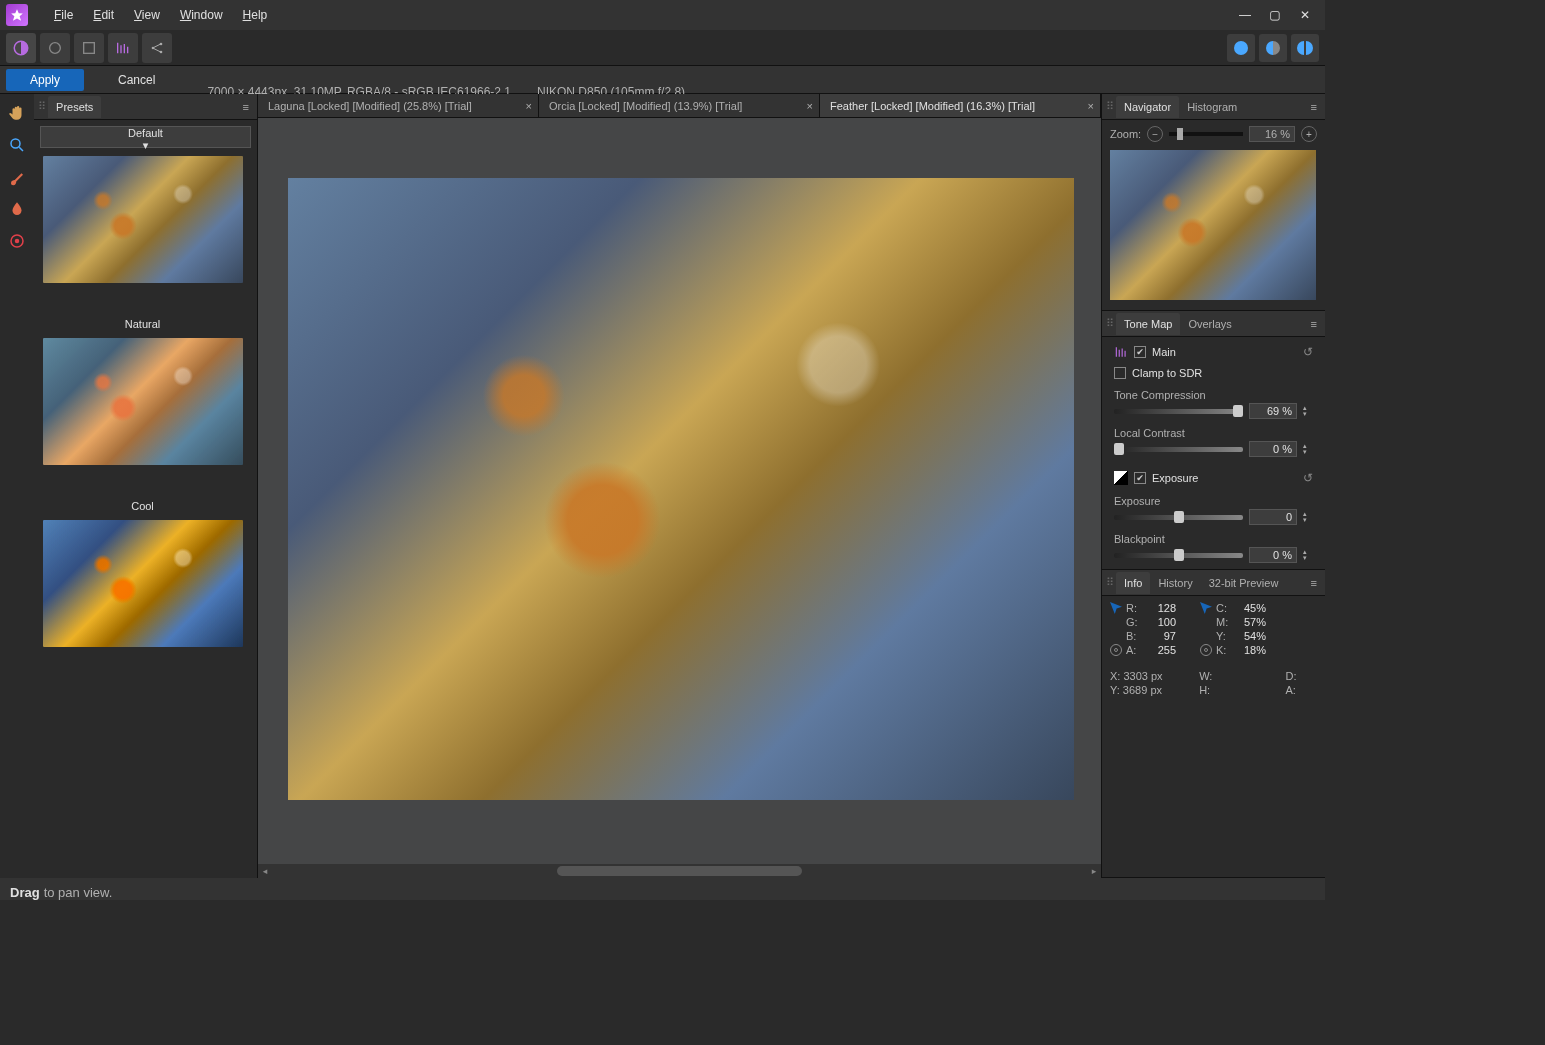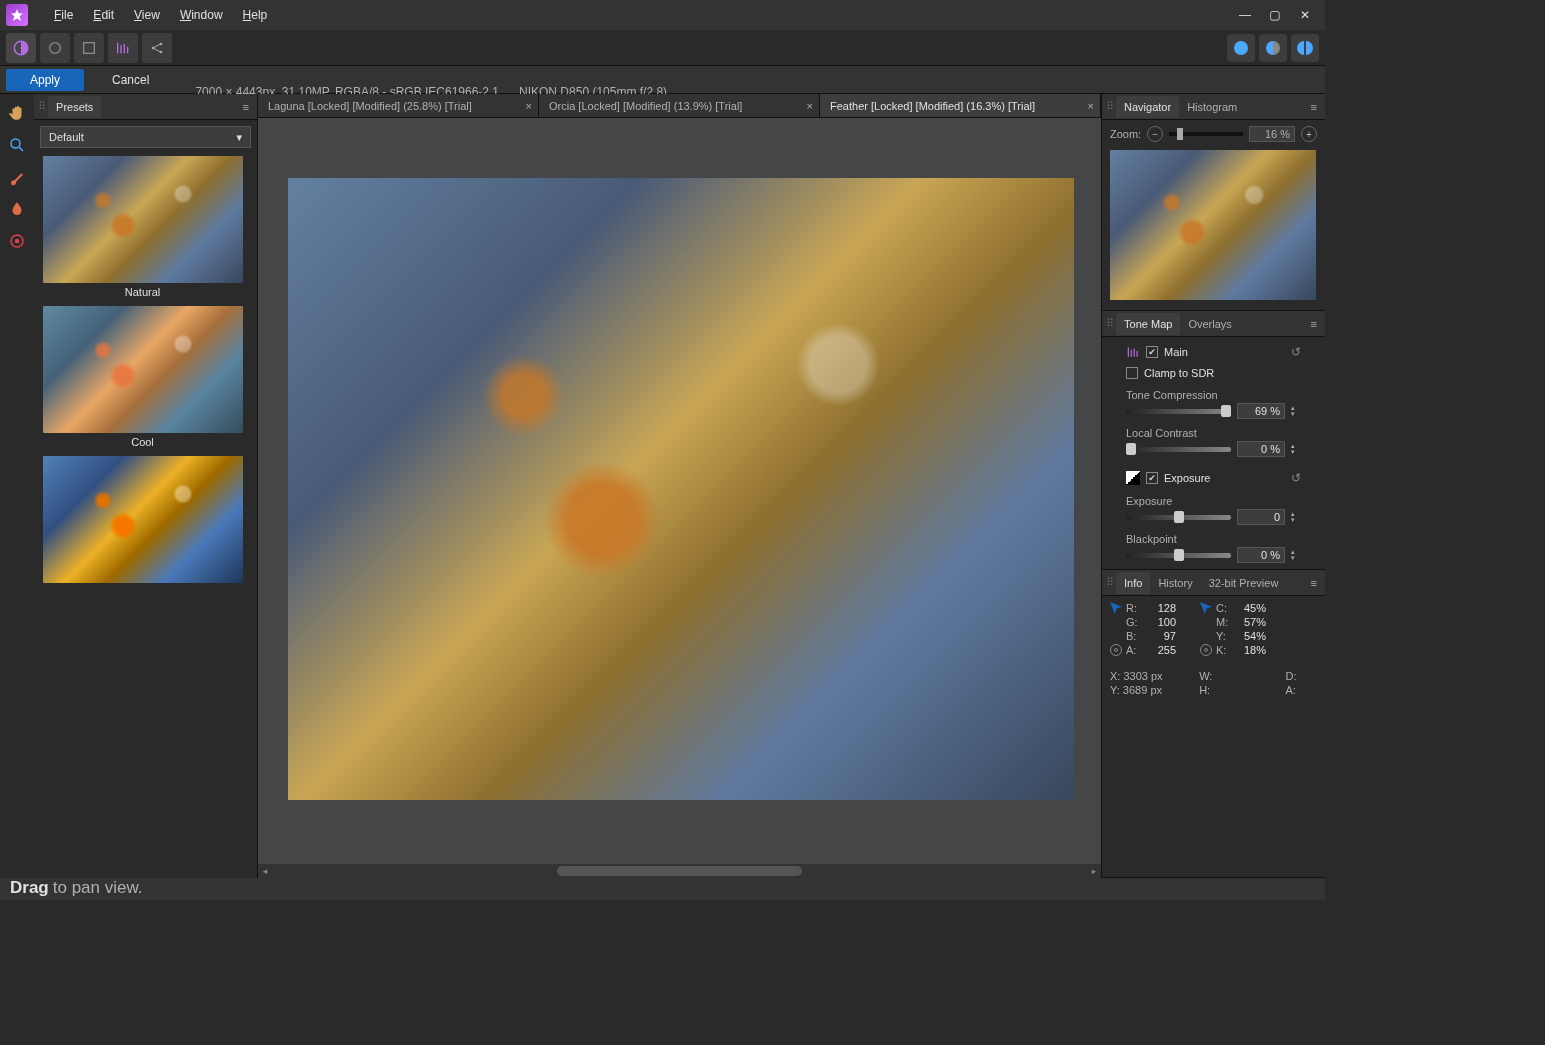--- a/index.html
+++ b/index.html
@@ -95,21 +95,21 @@
   .pbtn.mirror::before{border-radius:7px 0 0 7px;margin-right:2px;}
   .pbtn.mirror::after{border-radius:0 7px 7px 0;}
 
   
   .context-bar {
     height: 28px;
     background: var(--bg-2);
     display:flex;
     align-items:center;
     padding: 0 6px;
-    gap: 16px;
+    gap: 22px;
     border-bottom: 1px solid var(--border);
     font-size: 12px;
   }
   .ctx-apply {
     background: #1766b9;
     color:#fff;
     padding: 4px 24px;
     border-radius: 2px;
   }
   .ctx-cancel { color: var(--text-0); padding:4px 12px; }
@@ -117,23 +117,23 @@
 
   
   .layout {
     display:flex;
     height: calc(100% - 30px - 36px - 28px - 22px);
   }
   .status-bar{
     height:22px;
     background:var(--bg-2);
     display:flex;
-    align-items:flex-start;
+    align-items:flex-end;
     padding:0 10px;
-    font-size:17px;
+    font-size:13px;
     color:var(--text-1);
   }
   .status-bar b{color:var(--text-0);font-weight:600;margin-right:4px;}
 
   
   .tool-strip {
     width: 34px;
     background: var(--bg-1);
     display:flex;flex-direction:column;align-items:center;
     padding-top:6px;gap:6px;
@@ -161,27 +161,27 @@
     padding:0 4px;font-size:11px;color:var(--text-1);
     border-bottom:1px solid var(--border);
   }
   .panel-tabs .tab{padding:5px 8px;}
   .panel-tabs .tab.active{background:var(--bg-3);color:var(--text-0);border-radius:2px 2px 0 0;}
   .panel-tabs .grip{color:#666;margin-right:4px;letter-spacing:-2px;}
   .panel-tabs .panel-menu{margin-left:auto;color:var(--text-1);padding:0 4px;}
   .presets-select{
     margin:6px;height:22px;background:var(--bg-3);border:1px solid #555;
     display:flex;align-items:center;padding:0 8px;justify-content:space-between;
-    color:var(--text-0);font-size:11px;
+    color:var(--text-0);font-size:11px;flex-direction:column;
   }
   .presets-list{
     flex:1;overflow-y:auto;padding:2px 10px 2px 4px;
     display:flex;flex-direction:column;gap:2px;
   }
-  .preset-item{display:flex;flex-direction:column;align-items:center;}
+  .preset-item{display:flex;flex-direction:column;align-items:center;gap:32px;}
   .preset-thumb{
     width:200px;height:127px;background:#555;border-radius:1px;
     background-size:cover;background-position:center;
   }
   .preset-label{font-size:11px;color:var(--text-0);padding:3px 0 6px 0;}
   .presets-list::-webkit-scrollbar{width:10px;}
   .presets-list::-webkit-scrollbar-track{background:var(--bg-1);}
   .presets-list::-webkit-scrollbar-thumb{background:#555;border-radius:5px;}
 
   
@@ -229,21 +229,21 @@
   .nav-body{padding:6px 8px 10px 8px;}
   .zoom-row{display:flex;align-items:center;gap:6px;font-size:11px;color:var(--text-1);}
   .zoom-row .slider{
     flex:1;height:4px;background:#111;position:relative;
   }
   .zoom-row .slider::after{content:"";position:absolute;left:8px;top:-4px;width:6px;height:12px;background:#aaa;}
   .zoom-row .zbtn{width:16px;height:16px;border:1px solid #666;border-radius:50%;display:flex;align-items:center;justify-content:center;font-size:10px;}
   .zoom-val{width:46px;text-align:right;background:var(--bg-3);padding:1px 4px;border:1px solid #555;}
   .nav-thumb{margin-top:8px;width:206px;height:150px;}
   
-  .tone-body{padding:4px 24px;}
+  .tone-body{padding:4px 12px;}
   .section-row{display:flex;align-items:center;gap:6px;padding:4px 0;font-size:11px;}
   .section-row .chk{width:12px;height:12px;border:1px solid #888;display:inline-flex;align-items:center;justify-content:center;font-size:9px;}
   .section-row .chk.checked::after{content:"✔";color:#ccc;}
   .section-row .swatch{width:14px;height:14px;}
   .section-row .reset{margin-left:auto;color:#888;font-size:12px;}
   .ctrl-label{font-size:11px;color:var(--text-1);padding-top:6px;}
   .ctrl-slider{
     display:flex;align-items:center;gap:6px;padding:2px 0;
   }
   .ctrl-slider .track{

